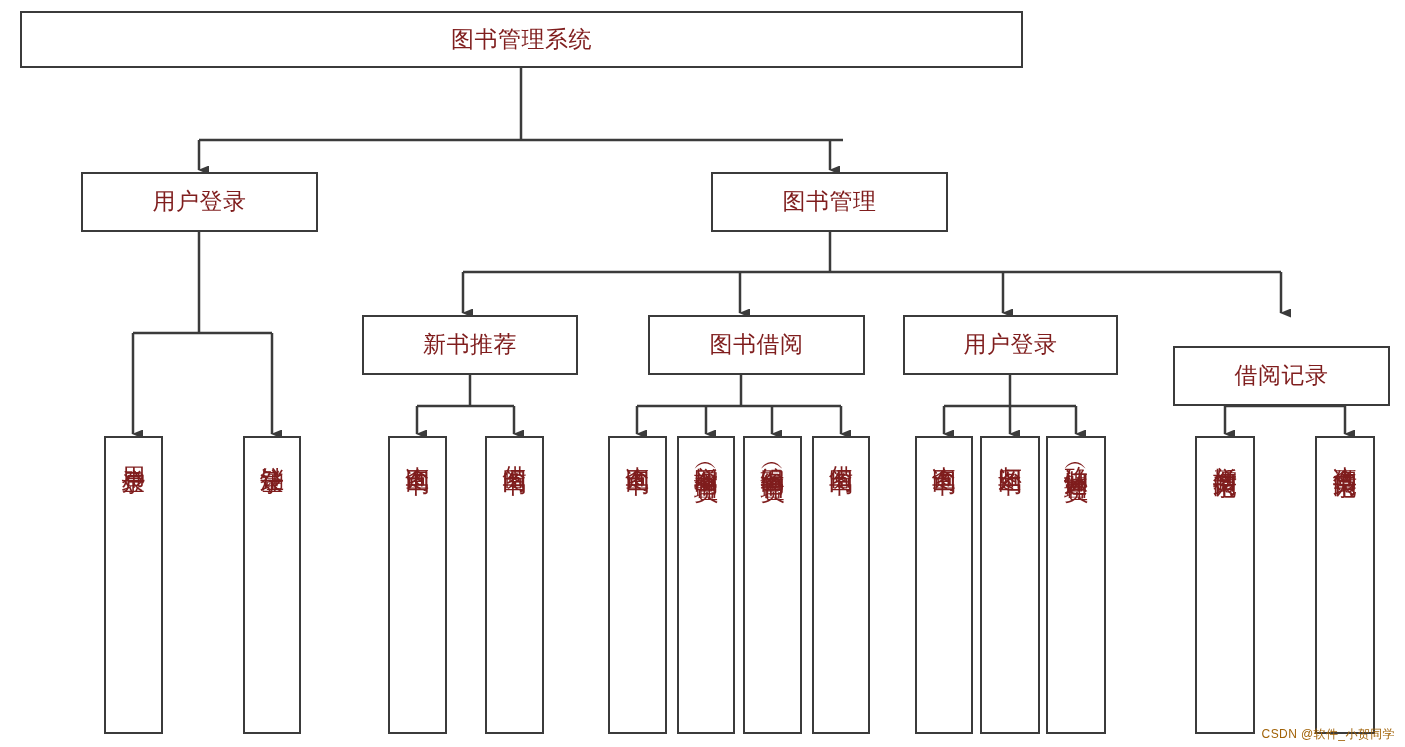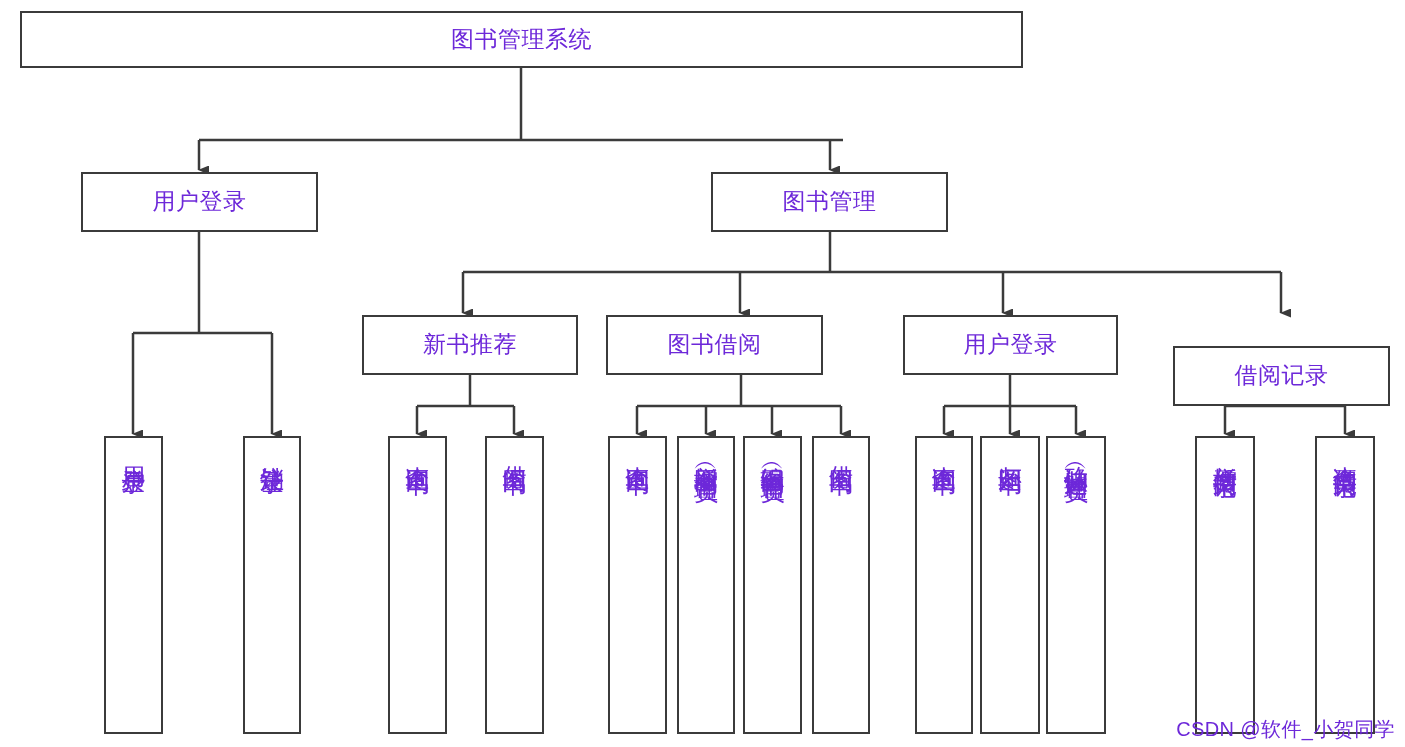--- a/index.html
+++ b/index.html
@@ -25,21 +25,21 @@
     height: 747px;
   }
   .node {
     position: absolute;
     box-sizing: border-box;
     border: 2.5px solid #3b3b3b;
     background: #ffffff;
     display: flex;
     align-items: center;
     justify-content: center;
-    color: #6d28d9;
+    color: #7f1d1d;
   }
   .node .lbl {
     display: block;
     text-align: center;
     line-height: 1.18;
     white-space: nowrap;
   }
   .node.horiz .lbl {
     font-size: 23px;
     letter-spacing: 0.5px;
@@ -52,22 +52,22 @@
     writing-mode: vertical-rl;
     text-orientation: upright;
     font-size: 24px;
     letter-spacing: 2px;
     line-height: 1;
   }
   #watermark {
     position: absolute;
     right: 10px;
     bottom: 4px;
-    font-size: 20px;
-    color: #6d28d9;
+    font-size: 12px;
+    color: #a16207;
     letter-spacing: 0.4px;
     white-space: nowrap;
     pointer-events: none;
   }
 </style>
 </head>
 <body>
 
 <div id="canvas">
 
@@ -128,21 +128,21 @@
   <div class="node horiz" style="left:81px;top:172px;width:237px;height:60px;">
     <span class="lbl">用户登录</span>
   </div>
   <div class="node horiz" style="left:362px;top:315px;width:216px;height:60px;">
     <span class="lbl">新书推荐</span>
   </div>
 
   <div class="node horiz" style="left:711px;top:172px;width:237px;height:60px;">
     <span class="lbl">图书管理</span>
   </div>
-  <div class="node horiz" style="left:606px;top:315px;width:217px;height:60px;">
+  <div class="node horiz" style="left:648px;top:315px;width:217px;height:60px;">
     <span class="lbl">图书借阅</span>
   </div>
   <div class="node horiz" style="left:903px;top:315px;width:215px;height:60px;">
     <span class="lbl">用户登录</span>
   </div>
   <div class="node horiz" style="left:1173px;top:315px;width:217px;height:60px;margin-top:31px;">
     <span class="lbl">借阅记录</span>
   </div>
 
   <div class="node vert" style="left:104px;top:436px;width:59px;height:298px;">

